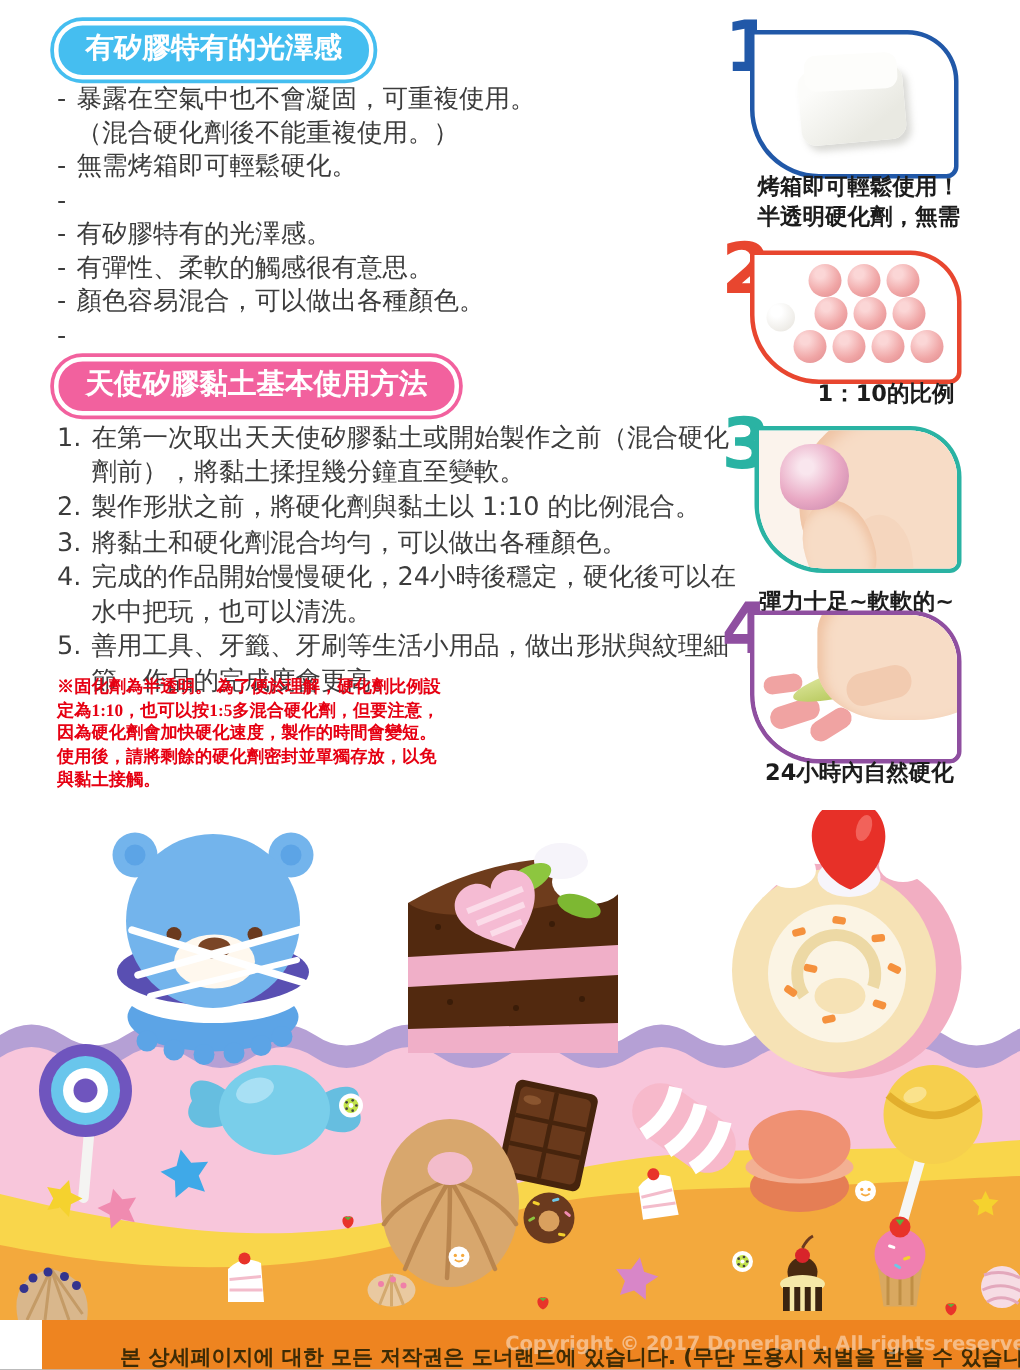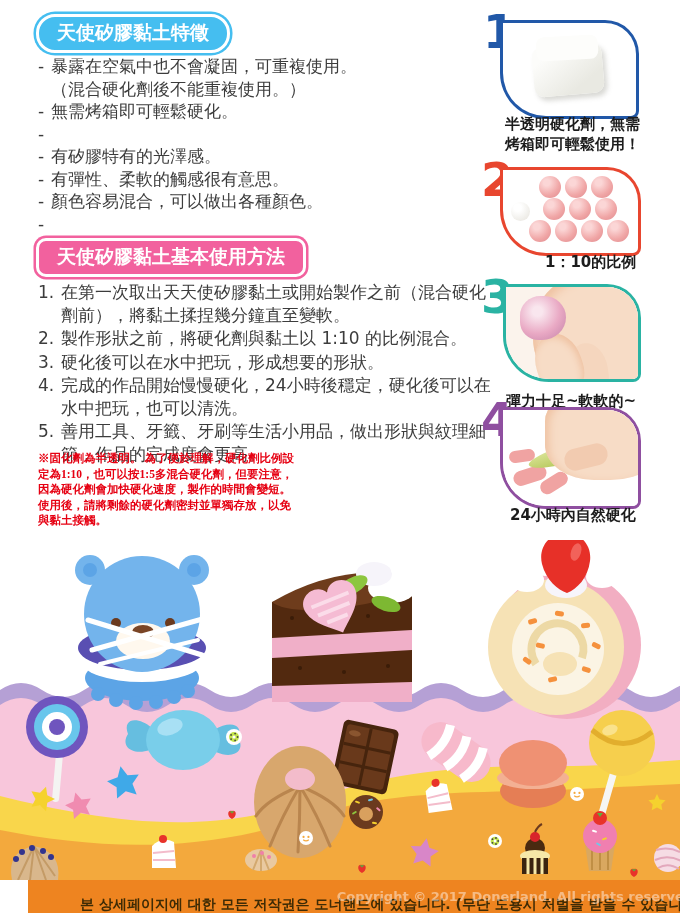--- a/index.html
+++ b/index.html
@@ -2,21 +2,21 @@
 <html style="--badge-blue: #45BEF0; --badge-pink: #F2619E; --step1-blue: #2158A8; --step2-red: #E8462F; --step3-teal: #2AB3A3; --step4-purple: #8F4FA0; --body-text: #3C3C3C; --note-red: #E60012; --wave-purple: #B5A0D5; --band-pink: #F8C6DB; --band-yellow: #F9D64B; --band-orange: #F3A93D; --footer-orange: #EE8420; --footer-text: #3E2B05;"><head>
 <meta charset="utf-8">
 <style>
   html,body{margin:0;padding:0;background:#888;}
   .page{position:relative;width:680px;height:913px;margin:0 auto;background:#fff;overflow:hidden;
         font-family:"DejaVu Sans",sans-serif;}
   
   .badge{position:absolute;border-radius:19px;color:#fff;font-weight:bold;font-size:19px;
          padding:5px 18px 6px;border:3px solid #fff;line-height:1.15;white-space:nowrap;}
   #badge-features{left:36px;top:14px;background:var(--badge-blue);box-shadow:0 0 0 2.5px var(--badge-blue);}
-  #badge-usage{left:36px;top:238px;background:var(--badge-pink);box-shadow:0 0 0 2.5px var(--badge-pink);border-radius:10px;}
+  #badge-usage{left:36px;top:238px;background:var(--badge-pink);box-shadow:0 0 0 2.5px var(--badge-pink);}
   
   #features-list{position:absolute;left:38px;top:55px;width:452px;font-size:17px;line-height:22.5px;color:var(--body-text);}
   .feat{display:flex;}
   .feat .dash{flex:0 0 13px;}
   #usage-list{position:absolute;left:38px;top:281px;width:458px;font-size:17px;line-height:23.2px;color:var(--body-text);}
   .uitem{display:flex;}
   .uitem .unum{flex:0 0 23px;}
   #note{position:absolute;left:38px;top:451px;width:258px;font-size:11.5px;line-height:15.5px;
         font-weight:bold;color:var(--note-red);font-family:Liberation Serif, serif;}
   
@@ -79,21 +79,21 @@
     display:flex;align-items:center;justify-content:flex-end;margin-left:28px;}
   .footer .ktext{font-size:14px;font-weight:bold;color:var(--footer-text);white-space:nowrap;}
   .footer .wm{position:absolute;right:10px;top:9px;font-size:13px;font-weight:bold;
     color:rgba(255,255,255,.45);white-space:nowrap;}
 </style>
 </head>
 <body>
 
 <div class="page">
 
-  <div class="badge" id="badge-features">天使矽膠黏土特徵</div>
+  <div class="badge" id="badge-features">有矽膠特有的光澤感</div>
 
   <div id="features-list">
     <div class="feat">
         <span class="dash">-</span>
         <span>暴露在空氣中也不會凝固，可重複使用。</span>
       </div>
     <div class="feat">
         <span class="dash"></span>
         <span>（混合硬化劑後不能重複使用。）</span>
       </div>
@@ -127,41 +127,41 @@
     <div class="uitem">
         <span class="unum">1.</span>
         <span>在第一次取出天天使矽膠黏土或開始製作之前（混合硬化劑前），將黏土揉捏幾分鐘直至變軟。</span>
       </div>
     <div class="uitem">
         <span class="unum">2.</span>
         <span>製作形狀之前，將硬化劑與黏土以 1:10 的比例混合。</span>
       </div>
     <div class="uitem">
         <span class="unum">3.</span>
-        <span>硬化後可以在水中把玩，形成想要的形狀。</span>
+        <span>將黏土和硬化劑混合均勻，可以做出各種顏色。</span>
       </div>
     <div class="uitem">
         <span class="unum">4.</span>
         <span>完成的作品開始慢慢硬化，24小時後穩定，硬化後可以在水中把玩，也可以清洗。</span>
       </div>
     <div class="uitem">
         <span class="unum">5.</span>
         <span>善用工具、牙籤、牙刷等生活小用品，做出形狀與紋理細節，作品的完成度會更高。</span>
       </div>
   </div>
 
   <div id="note">※固化劑為半透明。 為了便於理解，硬化劑比例設定為1:10，也可以按1:5多混合硬化劑，但要注意，因為硬化劑會加快硬化速度，製作的時間會變短。 使用後，請將剩餘的硬化劑密封並單獨存放，以免與黏土接觸。</div>
 
   <div class="stepnum n1">1</div>
   <div class="stepbox b1">
     <div class="clay-top"></div>
   </div>
   <div class="cap" id="cap1">
+    <div>烤箱即可輕鬆使用！</div>
     <div>半透明硬化劑，無需</div>
-    <div>烤箱即可輕鬆使用！</div>
   </div>
 
   <div class="stepnum n2">2</div>
   <div class="stepbox b2">
     <div id="balls" style="position:absolute;inset:0;">
         <div class="ball" style="left: 36px; top: 6px;"></div>
         <div class="ball" style="left: 62px; top: 6px;"></div>
         <div class="ball" style="left: 88px; top: 6px;"></div>
         <div class="ball" style="left: 40px; top: 28px;"></div>
         <div class="ball" style="left: 66px; top: 28px;"></div>

